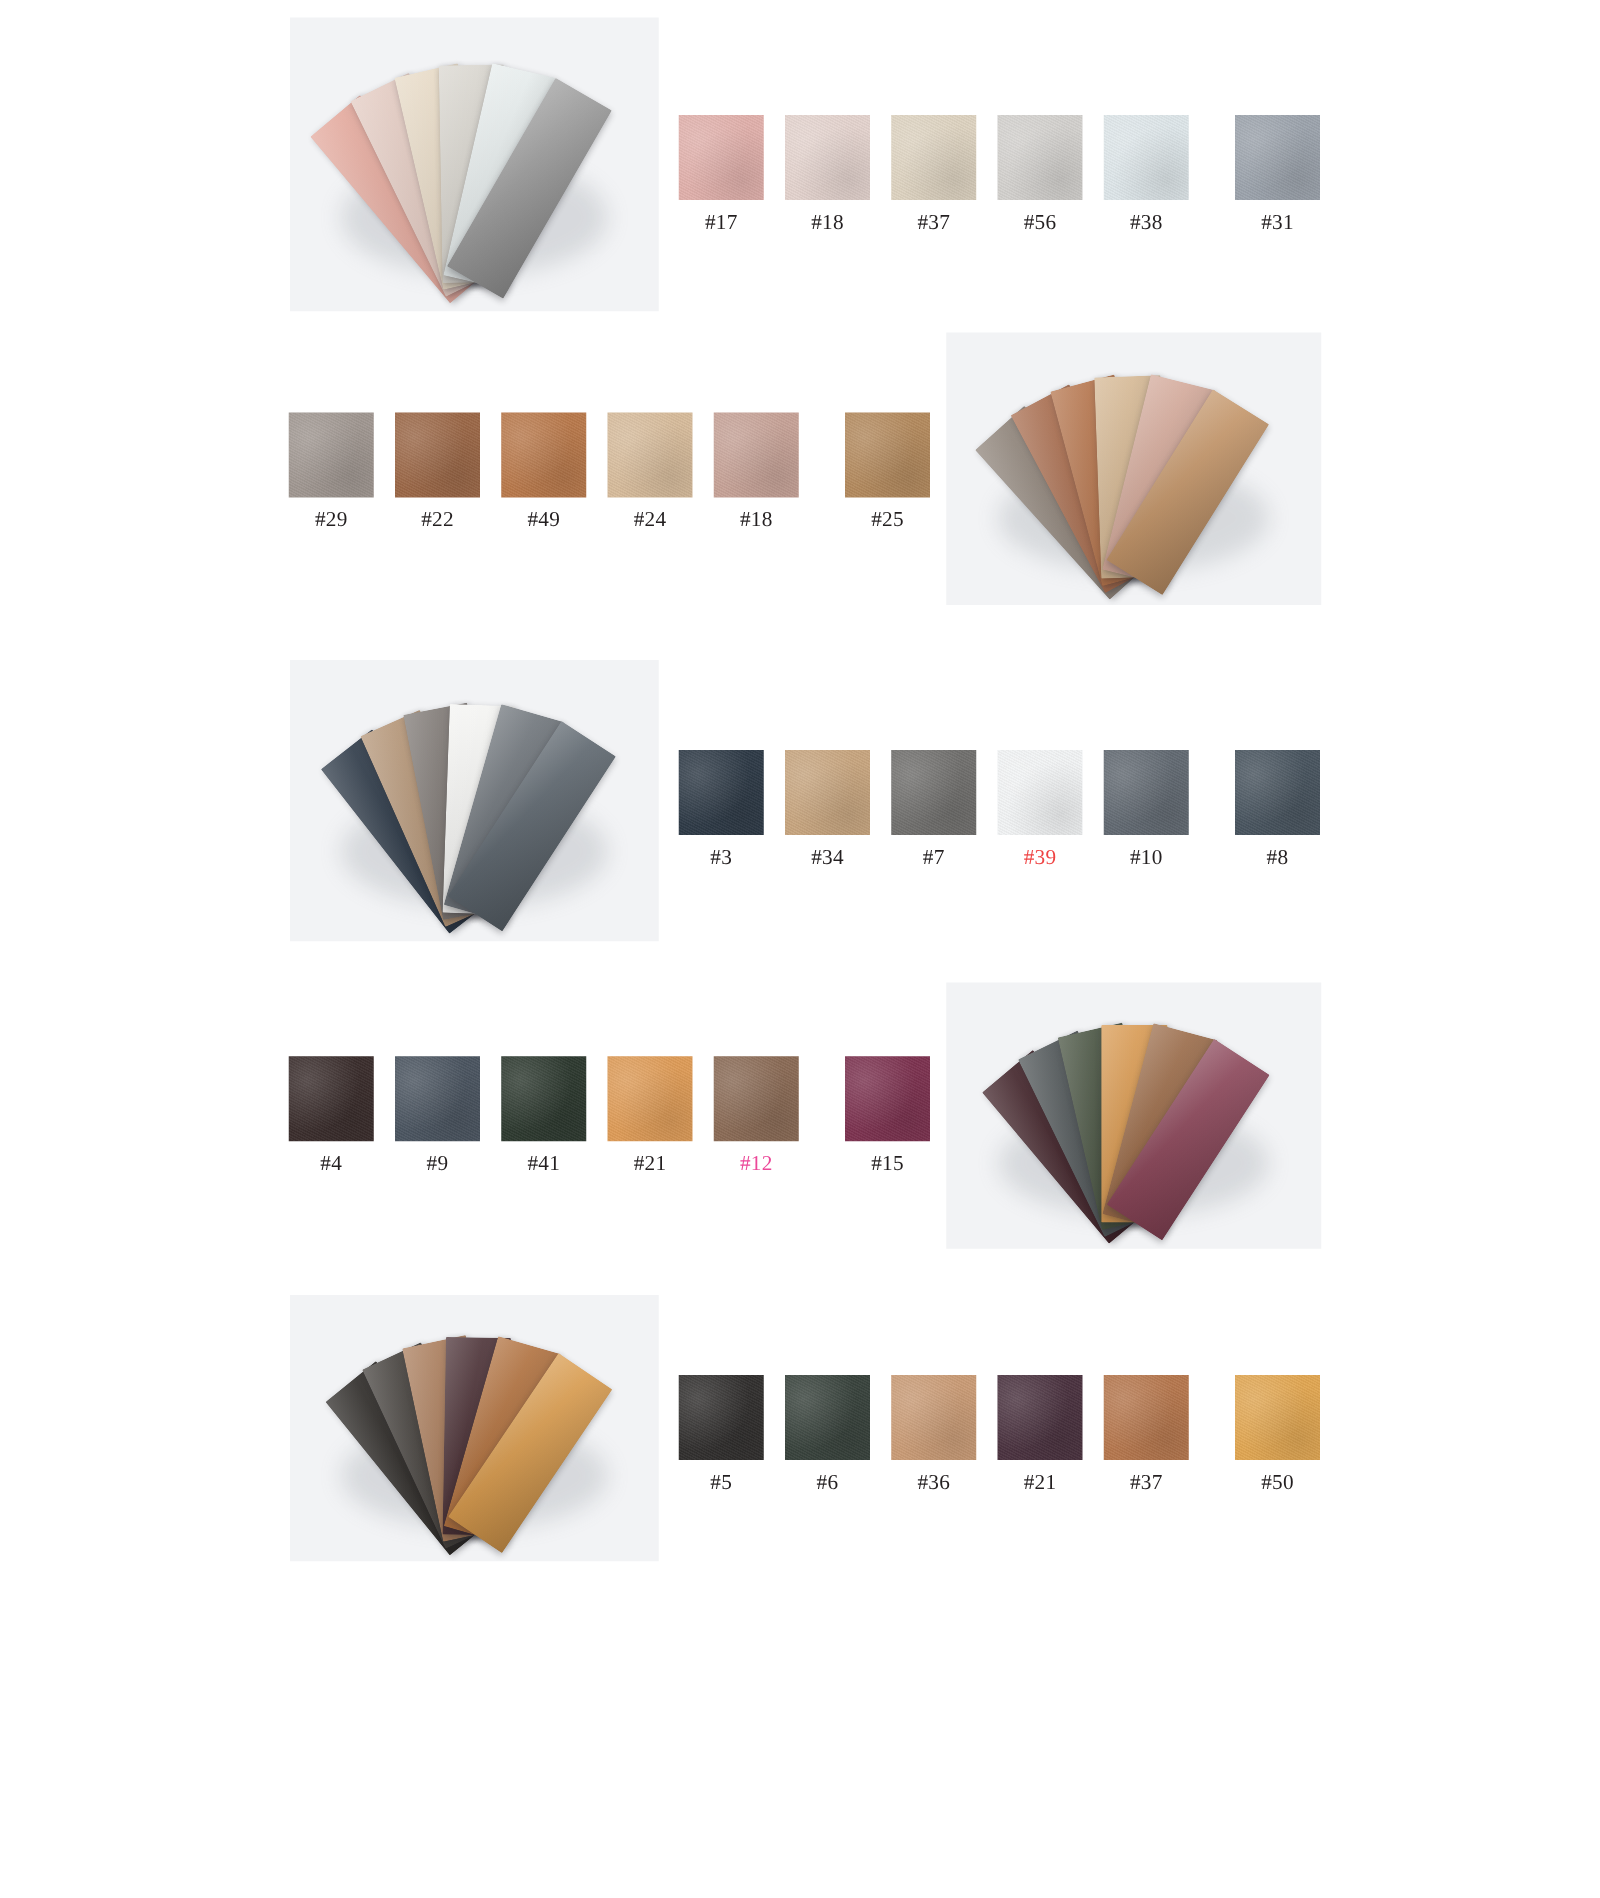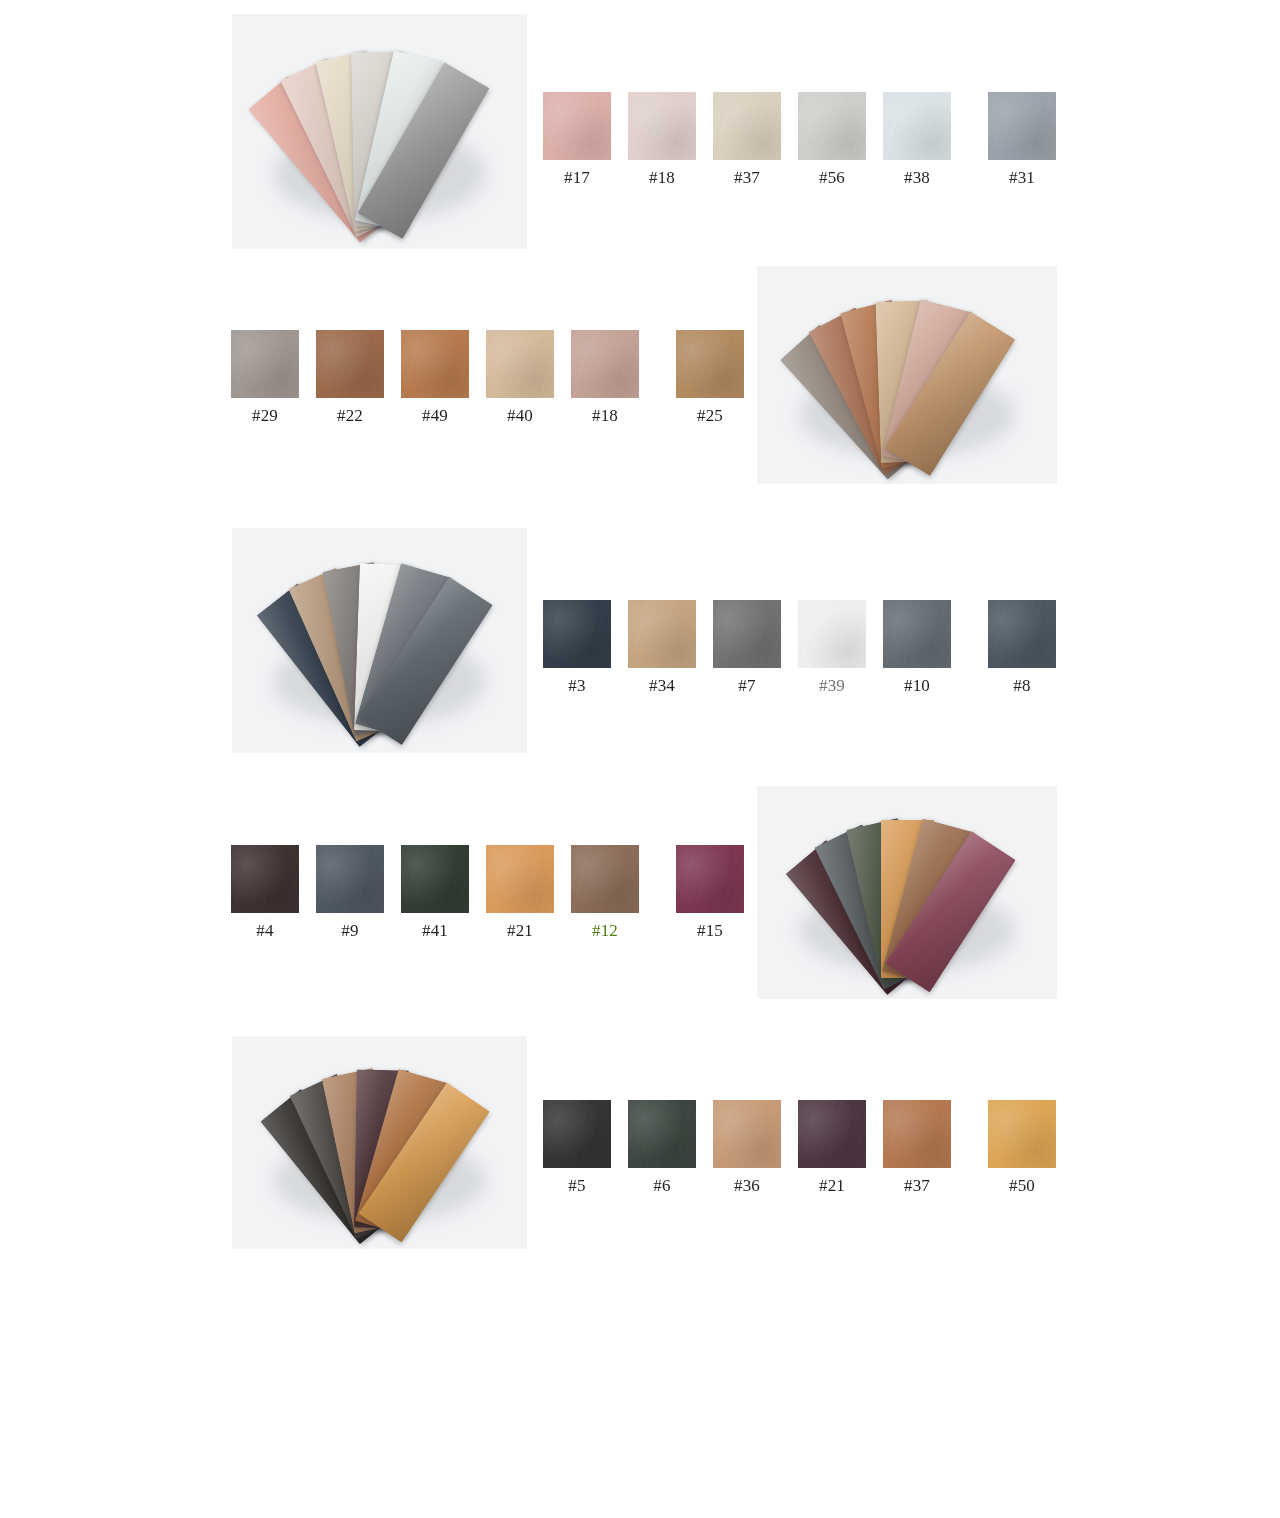--- a/index.html
+++ b/index.html
@@ -130,21 +130,21 @@
       <div class="swatch-cell">
         <span class="swatch-chip" style="background: rgb(155, 104, 72);"></span>
         <span class="swatch-label" style="color: rgb(35, 31, 32);">#22</span>
       </div>
       <div class="swatch-cell">
         <span class="swatch-chip" style="background: rgb(184, 121, 76);"></span>
         <span class="swatch-label" style="color: rgb(35, 31, 32);">#49</span>
       </div>
       <div class="swatch-cell">
         <span class="swatch-chip" style="background: rgb(214, 187, 155);"></span>
-        <span class="swatch-label" style="color: rgb(35, 31, 32);">#40</span>
+        <span class="swatch-label" style="color: rgb(35, 31, 32);">#24</span>
       </div>
       <div class="swatch-cell">
         <span class="swatch-chip" style="background: rgb(198, 162, 151);"></span>
         <span class="swatch-label" style="color: rgb(35, 31, 32);">#18</span>
       </div>
       <div class="swatch-cell">
         <span class="swatch-chip" style="background: rgb(179, 138, 94);"></span>
         <span class="swatch-label" style="color: rgb(35, 31, 32);">#25</span>
       </div>
     </div>
@@ -165,21 +165,21 @@
       <div class="swatch-cell">
         <span class="swatch-chip" style="background: rgb(199, 165, 127);"></span>
         <span class="swatch-label" style="color: rgb(35, 31, 32);">#34</span>
       </div>
       <div class="swatch-cell">
         <span class="swatch-chip" style="background: rgb(113, 112, 110);"></span>
         <span class="swatch-label" style="color: rgb(35, 31, 32);">#7</span>
       </div>
       <div class="swatch-cell">
         <span class="swatch-chip" style="background: rgb(240, 242, 243);"></span>
-        <span class="swatch-label" style="color: #737373;">#39</span>
+        <span class="swatch-label" style="color: #ef4444;">#39</span>
       </div>
       <div class="swatch-cell">
         <span class="swatch-chip" style="background: rgb(98, 106, 114);"></span>
         <span class="swatch-label" style="color: rgb(35, 31, 32);">#10</span>
       </div>
       <div class="swatch-cell">
         <span class="swatch-chip" style="background: rgb(73, 85, 95);"></span>
         <span class="swatch-label" style="color: rgb(35, 31, 32);">#8</span>
       </div>
     </div>
@@ -204,21 +204,21 @@
       <div class="swatch-cell">
         <span class="swatch-chip" style="background: rgb(46, 58, 48);"></span>
         <span class="swatch-label" style="color: rgb(35, 31, 32);">#41</span>
       </div>
       <div class="swatch-cell">
         <span class="swatch-chip" style="background: rgb(221, 155, 88);"></span>
         <span class="swatch-label" style="color: rgb(35, 31, 32);">#21</span>
       </div>
       <div class="swatch-cell">
         <span class="swatch-chip" style="background: rgb(138, 107, 86);"></span>
-        <span class="swatch-label" style="color: #4d7c0f;">#12</span>
+        <span class="swatch-label" style="color: #ec4899;">#12</span>
       </div>
       <div class="swatch-cell">
         <span class="swatch-chip" style="background: rgb(124, 51, 80);"></span>
         <span class="swatch-label" style="color: rgb(35, 31, 32);">#15</span>
       </div>
     </div>
     <div class="photo" style="left: 232px; top: 1036px; width: 295px; height: 213px; background: rgb(242, 243, 245);">
       <div class="shadow" style="left: 41.3px; top: 102.24px; width: 212.4px; height: 85.2px;"></div>
       <div class="plate" style="width: 52px; height: 158px; left: 121.5px; top: 33.7px; transform: rotate(-39deg); z-index: 2; background: linear-gradient(100deg, rgba(255, 255, 255, 0.18), rgba(255, 255, 255, 0) 38%, rgba(0, 0, 0, 0.16)), linear-gradient(rgba(255, 255, 255, 0.1), rgba(0, 0, 0, 0.1)), rgb(44, 41, 38); box-shadow: rgba(40, 40, 45, 0.3) 1px 2px 5px;"></div>
       <div class="plate" style="width: 52px; height: 158px; left: 121.5px; top: 33.7px; transform: rotate(-25deg); z-index: 3; background: linear-gradient(100deg, rgba(255, 255, 255, 0.18), rgba(255, 255, 255, 0) 38%, rgba(0, 0, 0, 0.16)), linear-gradient(rgba(255, 255, 255, 0.1), rgba(0, 0, 0, 0.1)), rgb(67, 63, 59); box-shadow: rgba(40, 40, 45, 0.3) 1px 2px 5px;"></div>

